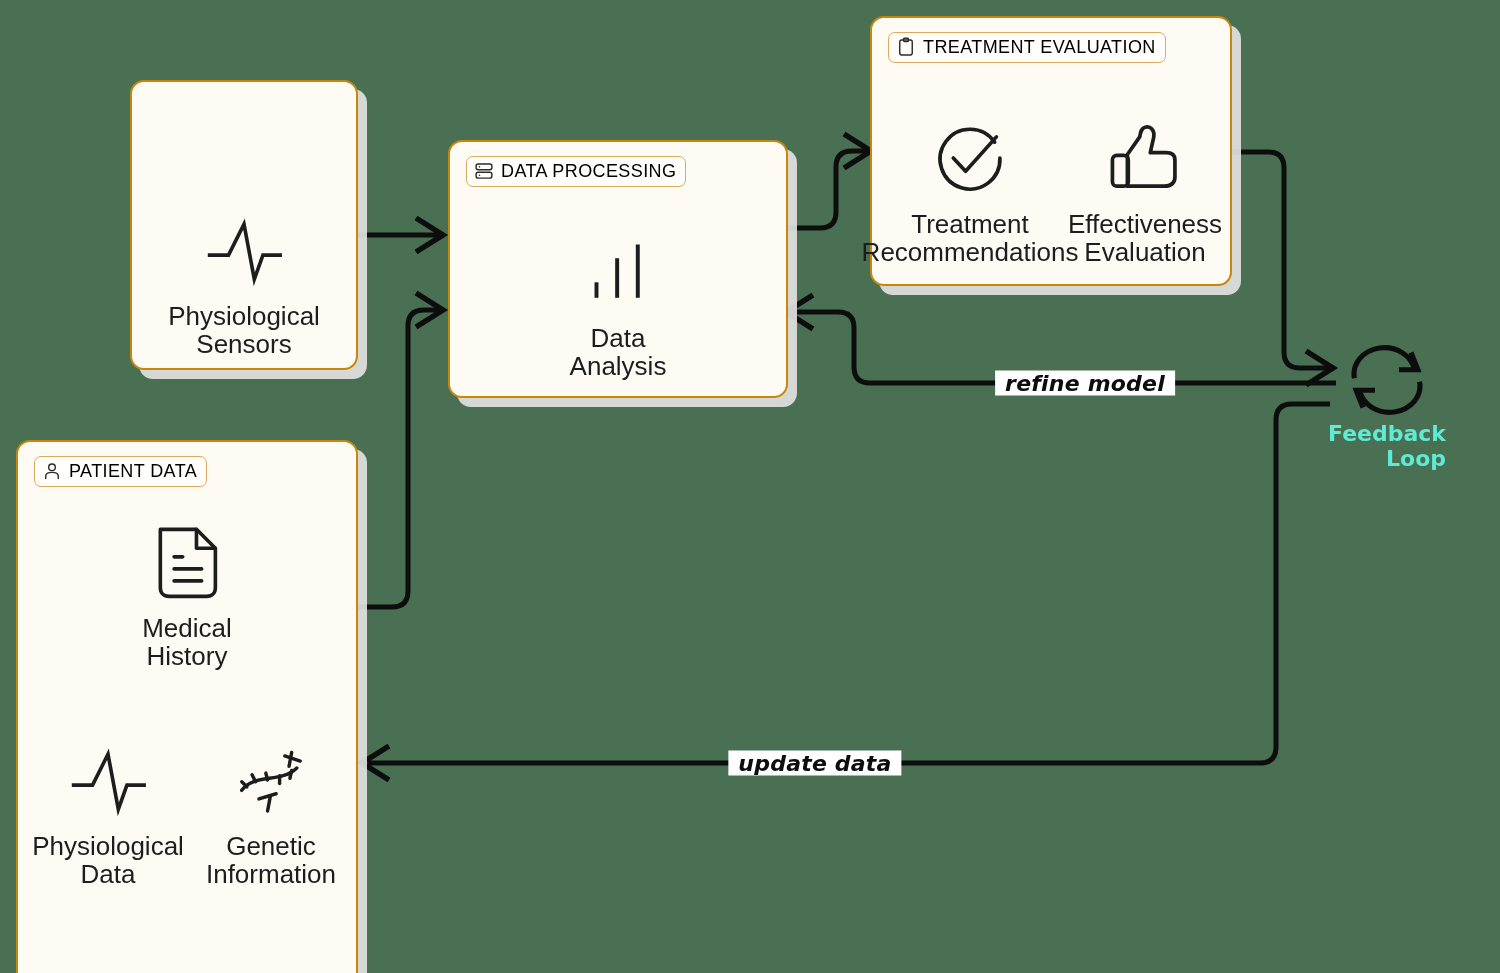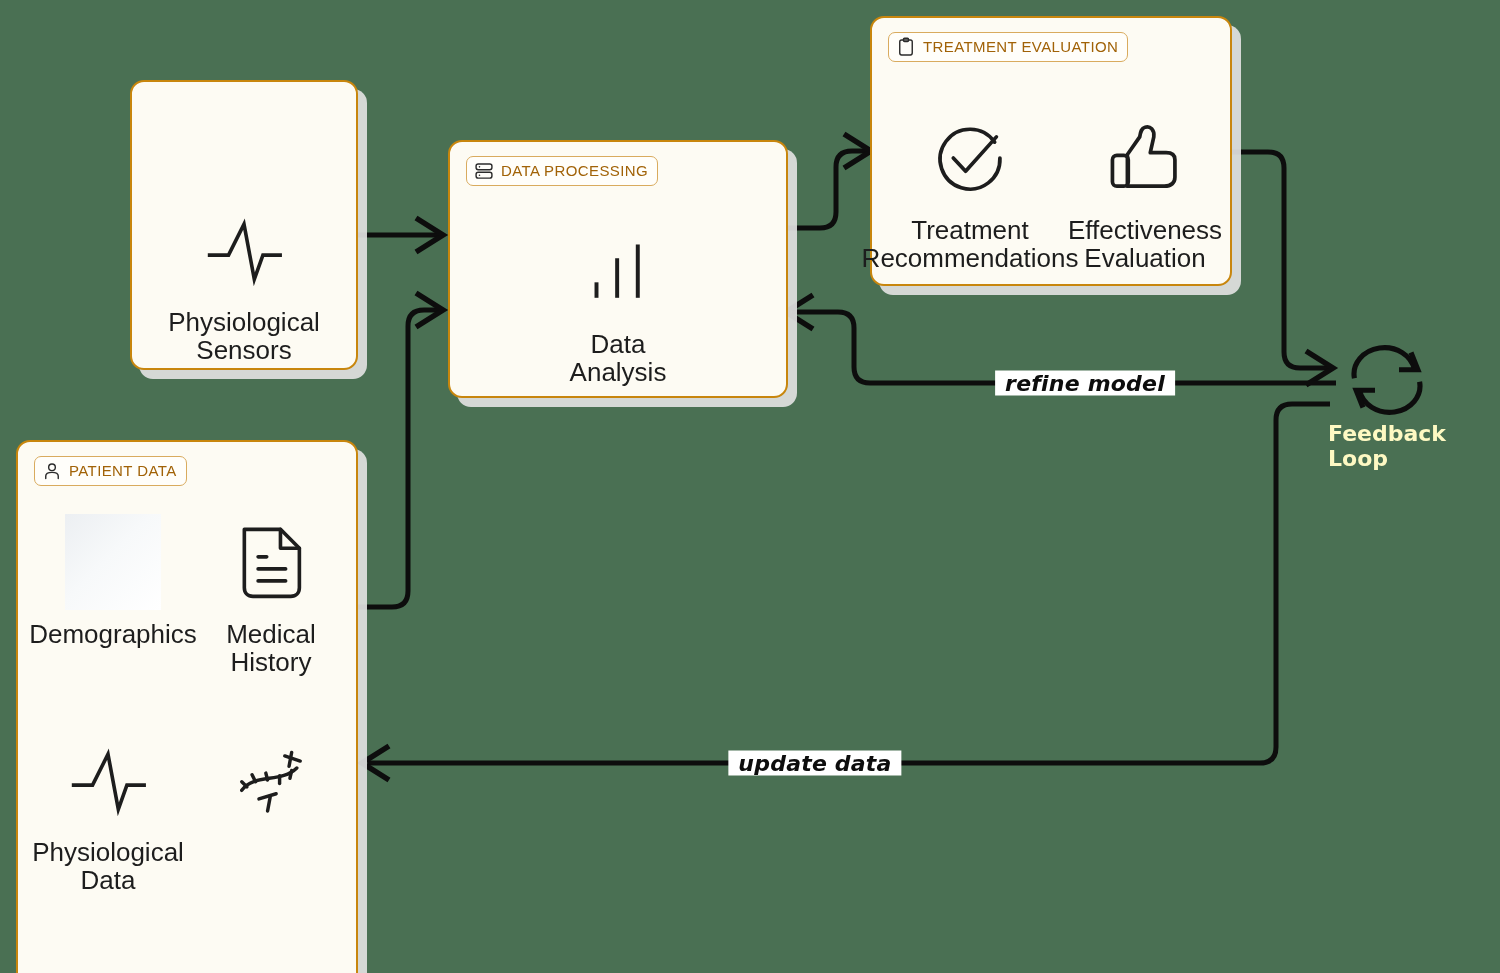--- a/index.html
+++ b/index.html
@@ -32,23 +32,23 @@
     display: flex;
     align-items: center;
     gap: 7px;
     background: #fffefa;
     border: 1.6px solid #d9ab5e;
     border-radius: 7px;
     padding: 4px 9px 4px 7px;
     box-sizing: border-box;
   }
   .card-badge .badge-label {
-    font-size: 15px;
+    font-size: 18px;
     letter-spacing: 0.4px;
-    color: #a16207;
+    color: #000000;
     line-height: 1.15;
     font-family: "Liberation Sans", sans-serif;
   }
   .badge-icon { flex: 0 0 auto; display:block; }
 
   
   .items {
     position: absolute;
     left: 0; right: 0;
     display: flex;
@@ -62,21 +62,21 @@
     justify-content: flex-start;
     text-align: center;
   }
   .item-icon {
     display: flex;
     align-items: center;
     justify-content: center;
     height: 96px;
   }
   .item-label {
-    margin-top: 10px;
+    margin-top: 4px;
     font-size: 26px;
     color: #1d1d1d;
     line-height: 1.08;
     white-space: pre-line;
     font-family: "Liberation Sans", sans-serif;
   }
 
   
   .icon-placeholder {
     width: 96px;
@@ -125,22 +125,22 @@
     position: absolute;
     display: flex;
     flex-direction: column;
     align-items: center;
   }
   #feedback-loop .fb-label {
     margin-top: 6px;
     font-family: "DejaVu Sans", sans-serif;
     font-weight: bold;
     font-size: 22px;
-    color: #fef9c3;
-    text-align: left;
+    color: #5eead4;
+    text-align: right;
     line-height: 1.12;
     white-space: pre-line;
   }
 </style>
 </head>
 <body>
 
 <div id="canvas">
 
   <svg id="edges" viewBox="0 0 1500 973">
@@ -253,26 +253,20 @@
   <div class="card" id="card-patient" style="left:16px; top:440px; width:342px; height:560px;">
     <div class="card-badge">
       <svg class="badge-icon" width="20" height="20" viewBox="0 0 24 24" fill="none" stroke="#2b2b2b" stroke-width="1.7" stroke-linecap="round" stroke-linejoin="round">
         <circle cx="12" cy="7.5" r="4"></circle>
         <path d="M4.5 21 L4.5 18 C4.5 15.2 8 13.6 12 13.6 C16 13.6 19.5 15.2 19.5 18 L19.5 21"></path>
       </svg>
       <span class="badge-label">PATIENT DATA</span>
     </div>
 
     <div class="items" style="top:72px; gap:18px;">
-      <div class="item" style="width:150px;">
-        <div class="item-icon">
-          <div class="icon-placeholder"></div>
-        </div>
-        <div class="item-label">Demographics</div>
-      </div>
       <div class="item" style="width:130px;">
         <div class="item-icon">
           <svg width="82" height="86" viewBox="0 0 90 100" fill="none" stroke="#1d1d1d" stroke-width="4.2" stroke-linecap="round" stroke-linejoin="round">
             <path d="M14 12 L56 12 L78 34 L78 80 C78 86 74 90 68 90 L24 90 C18 90 14 86 14 80 Z"></path>
             <path d="M56 12 L56 34 L78 34"></path>
             <path d="M30 44 L40 44"></path>
             <path d="M30 58 L62 58"></path>
             <path d="M30 72 L62 72"></path>
           </svg>
         </div>
@@ -299,20 +293,22 @@
             <path d="M32 52 L28 44"></path>
             <path d="M46 50 L44 42"></path>
             <path d="M60 54 L60 45"></path>
             <path d="M72 48 L74 39"></path>
             <path d="M66 22 L84 28"></path>
             <path d="M74 18 L71 34"></path>
             <path d="M36 72 L56 66"></path>
             <path d="M46 86 L49 70"></path>
           </svg>
         </div>
+        <div class="item-label">Genetic
+Information</div>
       </div>
     </div>
   </div>
 
   <div id="feedback-loop" style="left:1332px; top:344px; width:110px;">
     <svg width="86" height="72" viewBox="0 0 100 84" fill="none" stroke="#0d0d0d" stroke-width="6" stroke-linecap="butt" stroke-linejoin="miter">
       <path d="M12 40 A30 26 0 0 1 82 30"></path>
       <path d="M64 30 L86 30 L78 10"></path>
       <path d="M88 44 A30 26 0 0 1 18 54"></path>
       <path d="M36 54 L14 54 L22 74"></path>

